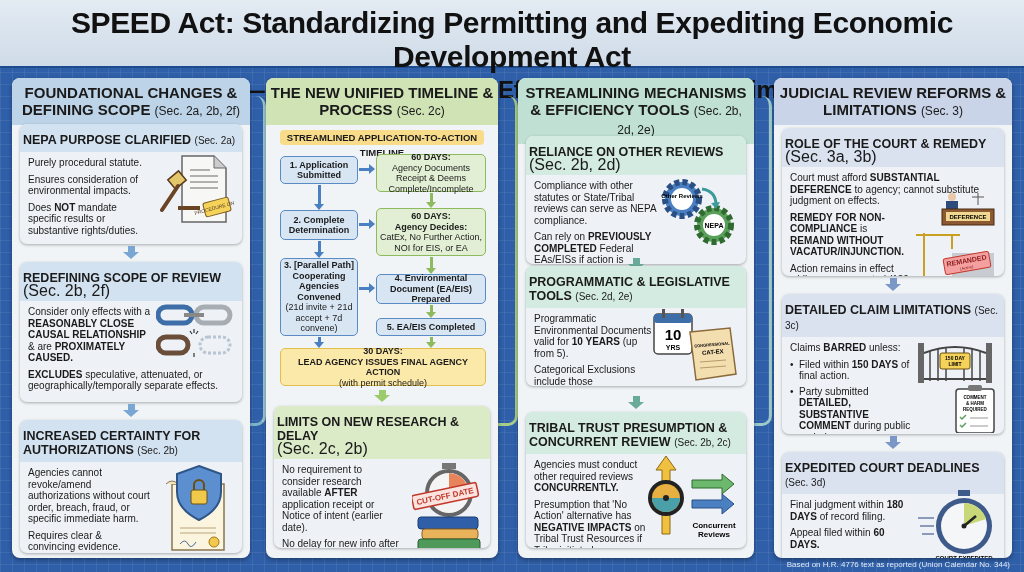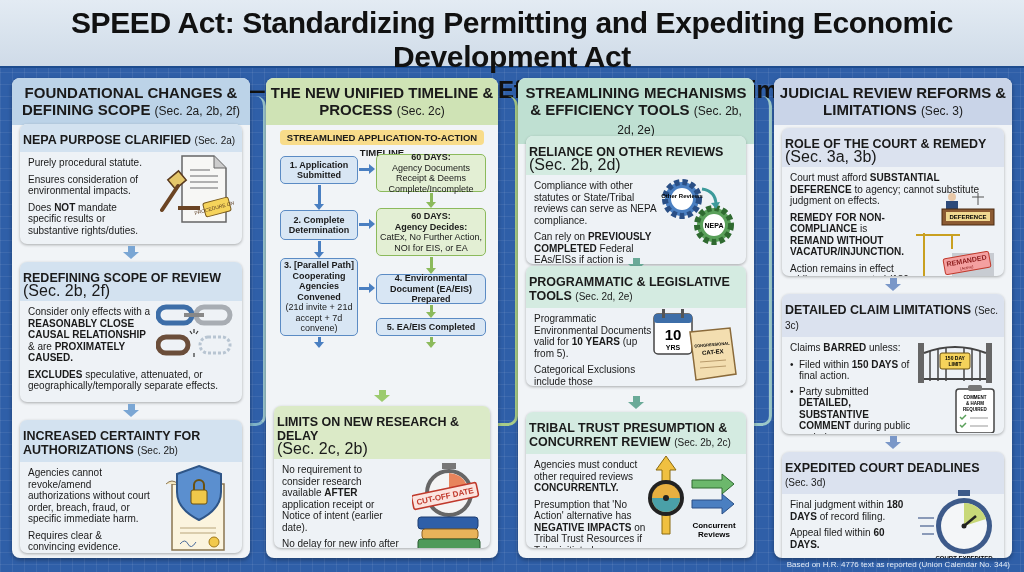--- a/index.html
+++ b/index.html
@@ -157,27 +157,32 @@
       <span>CatEx, No Further Action, NOI for EIS, or EA</span>
   </div>
   <div class="ar-h" style="left:93px;top:145px;width:11px;"></div>
   <div class="ar-v ar-vb" style="left:52px;top:163px;height:12px;"></div>
   <div class="ar-v ar-vg" style="left:164px;top:179px;height:12px;"></div>
 
   <div class="box bb" style="left:14px;top:180px;width:78px;height:78px;">
     <b>3. [Parallel Path] Cooperating Agencies Convened</b>
       <span>(21d invite + 21d accept + 7d convene)</span>
   </div>
-  <div class="box bb" style="left:110px;top:196px;width:110px;height:30px;font-weight:bold;border-radius:6px;">4. Environmental Document (EA/EIS) Prepared</div>
+  <div class="box bb" style="left:110px;top:196px;width:110px;height:30px;font-weight:bold;">4. Environmental Document (EA/EIS) Prepared</div>
   <div class="ar-h" style="left:93px;top:209px;width:11px;"></div>
   <div class="ar-v ar-vg" style="left:164px;top:227px;height:8px;"></div>
   <div class="box bb" style="left:110px;top:240px;width:110px;height:18px;font-weight:bold;">5. EA/EIS Completed</div>
   <div class="ar-v ar-vb" style="left:52px;top:259px;height:6px;"></div>
   <div class="ar-v ar-vg" style="left:164px;top:259px;height:6px;"></div>
 
+  <div class="box yb" style="left:14px;top:270px;width:206px;height:38px;">
+    <b>30 DAYS:</b>
+      <b>LEAD AGENCY ISSUES FINAL AGENCY ACTION</b>
+      <span>(with permit schedule)</span>
+  </div>
   <div class="arrow-stem" style="top:312px;height:5px;background:#9ccb6e"></div>
   <div class="arrow-down" style="top:317px;border-top:7px solid #9ccb6e"></div>
 
   <div class="card" style="top:328px;height:142px;">
     <div class="card-head"><span>LIMITS ON NEW RESEARCH &amp; DELAY</span><span class="subsec">(Sec. 2c, 2b)</span></div>
     <div class="card-body">
       <p><span>No requirement to consider research available </span><b>AFTER</b><span> application receipt or Notice of intent (earlier date).</span></p>
       <p>No delay for new info after this date.</p>
 
       <svg class="ill" style="top:2px;right:4px;" width="74" height="96" viewBox="0 0 74 96">

